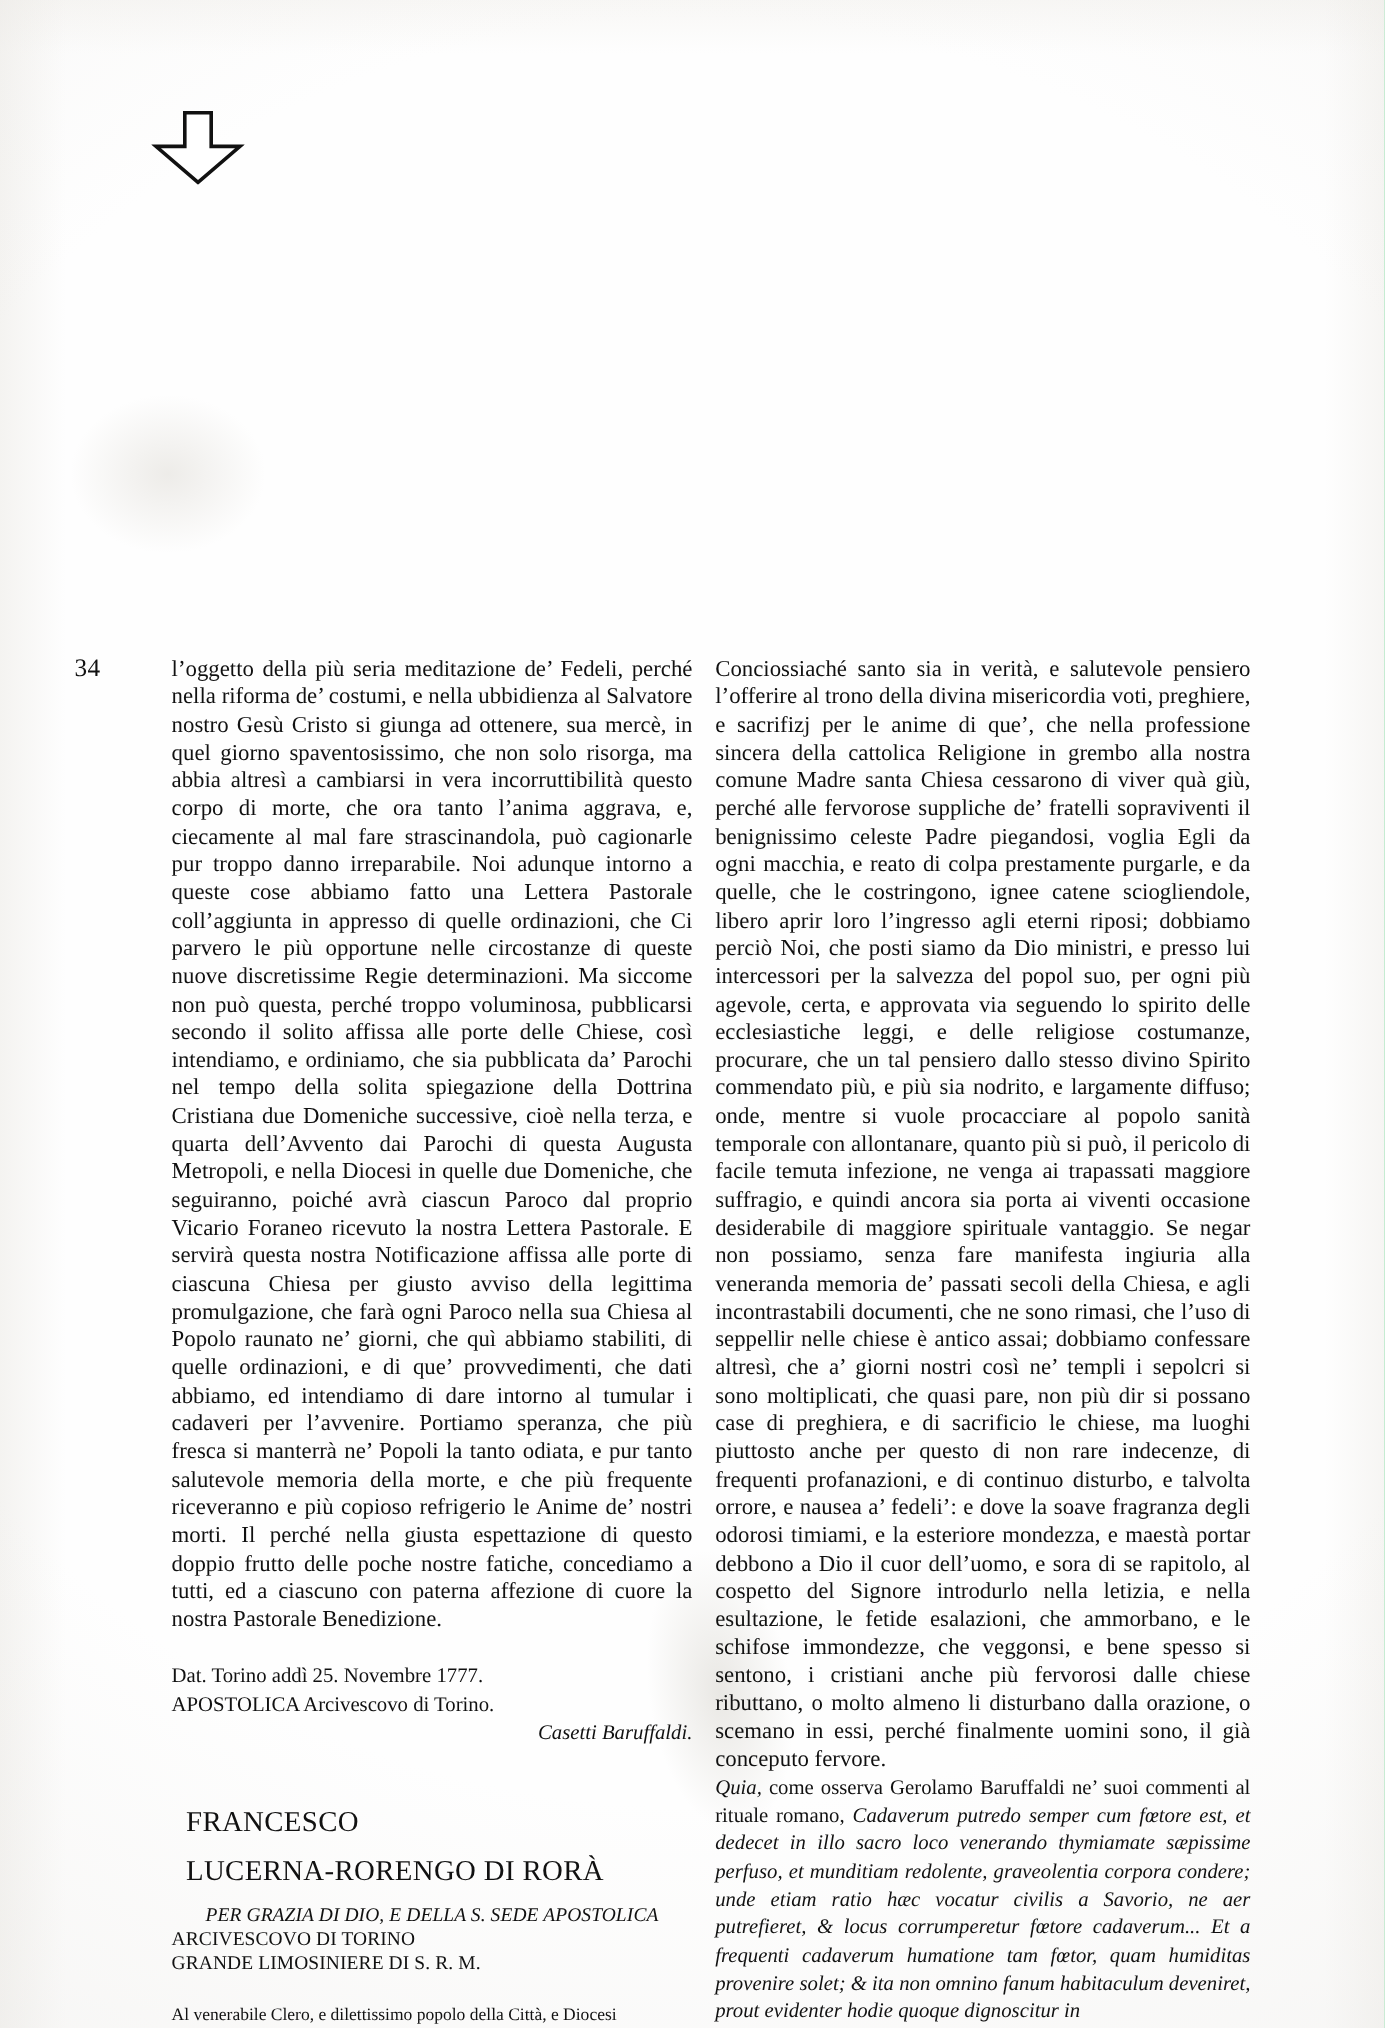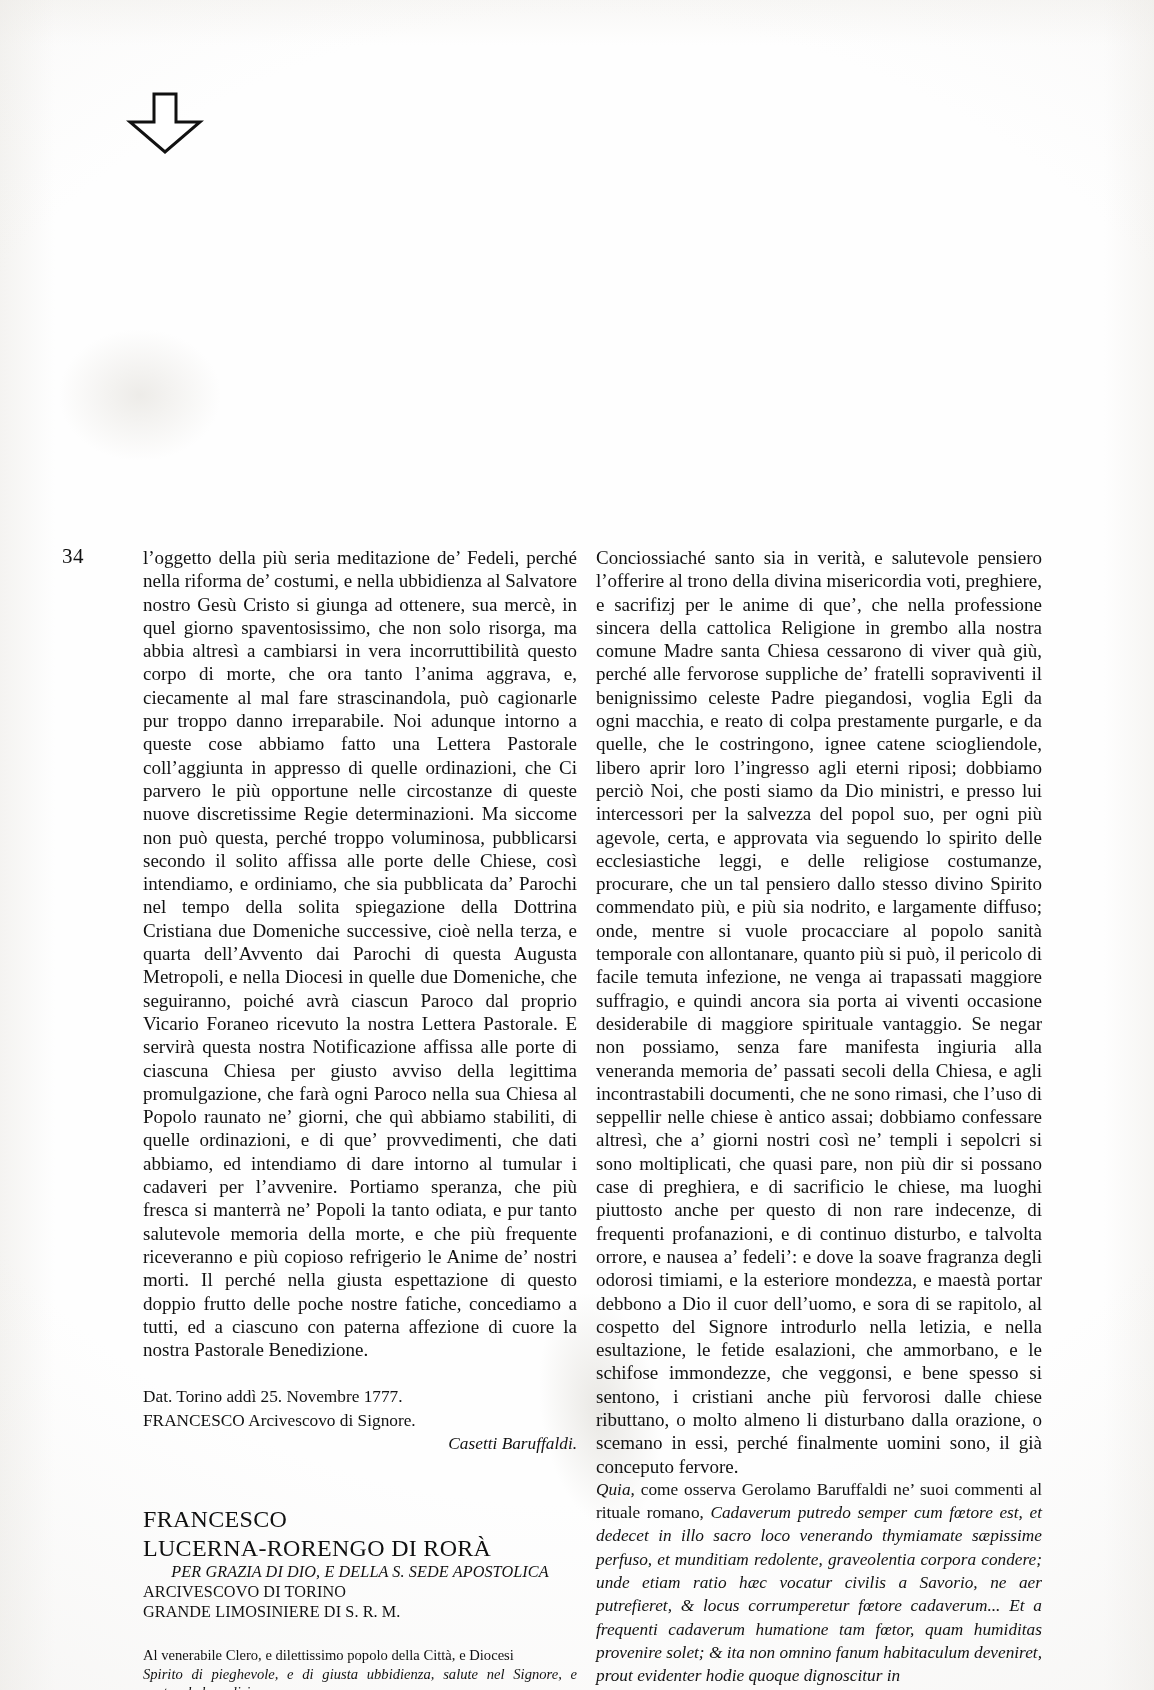--- a/index.html
+++ b/index.html
@@ -106,21 +106,21 @@
     margin: 0;
     font-size: 17.3px;
     line-height: 23.3px;
     text-align: right;
     font-style: italic;
   }
 
   
   #title-block { margin-top: 50px; }
   .title-name {
-    margin: 0;
+    margin: 12px;
     font-size: 24px;
     line-height: 28.5px;
     letter-spacing: 0.3px;
     text-align: left;
   }
   .title-sub-italic {
     margin: 0;
     font-size: 16.2px;
     line-height: 20px;
     font-style: italic;
@@ -174,21 +174,21 @@
     <div id="folio">34</div>
 
     <div id="col-left" class="column">
 
       <p class="body-par">l’oggetto della più seria meditazione de’ Fedeli, perché nella riforma de’ costumi, e nella ubbidienza al Salvatore nostro Gesù Cristo si giunga ad ottenere, sua mercè, in quel giorno spaventosissimo, che non solo risorga, ma abbia altresì a cambiarsi in vera incorruttibilità questo corpo di morte, che ora tanto l’anima aggrava, e, ciecamente al mal fare strascinandola, può cagionarle pur troppo danno irreparabile. Noi adunque intorno a queste cose abbiamo fatto una Lettera Pastorale coll’aggiunta in appresso di quelle ordinazioni, che Ci parvero le più opportune nelle circostanze di queste nuove discretissime Regie determinazioni. Ma siccome non può questa, perché troppo voluminosa, pubblicarsi secondo il solito affissa alle porte delle Chiese, così intendiamo, e ordiniamo, che sia pubblicata da’ Parochi nel tempo della solita spiegazione della Dottrina Cristiana due Domeniche successive, cioè nella terza, e quarta dell’Avvento dai Parochi di questa Augusta Metropoli, e nella Diocesi in quelle due Domeniche, che seguiranno, poiché avrà ciascun Paroco dal proprio Vicario Foraneo ricevuto la nostra Lettera Pastorale. E servirà questa nostra Notificazione affissa alle porte di ciascuna Chiesa per giusto avviso della legittima promulgazione, che farà ogni Paroco nella sua Chiesa al Popolo raunato ne’ giorni, che quì abbiamo stabiliti, di quelle ordinazioni, e di que’ provvedimenti, che dati abbiamo, ed intendiamo di dare intorno al tumular i cadaveri per l’avvenire. Portiamo speranza, che più fresca si manterrà ne’ Popoli la tanto odiata, e pur tanto salutevole memoria della morte, e che più frequente riceveranno e più copioso refrigerio le Anime de’ nostri morti. Il perché nella giusta espettazione di questo doppio frutto delle poche nostre fatiche, concediamo a tutti, ed a ciascuno con paterna affezione di cuore la nostra Pastorale Benedizione.</p>
 
       <div class="gap-medium"></div>
 
       <p class="sig-line">Dat. Torino addì 25. Novembre 1777.</p>
 
-      <p class="sig-line">FRANCESCO Arcivescovo di Signore.</p>
+      <p class="sig-line">APOSTOLICA Arcivescovo di Torino.</p>
 
       <p class="sig-right">Casetti Baruffaldi.</p>
 
       <div id="title-block">
         <p class="title-name">FRANCESCO</p>
         <p class="title-name">LUCERNA-RORENGO DI RORÀ</p>
         <p class="title-sub-italic">PER GRAZIA DI DIO, E DELLA S. SEDE APOSTOLICA</p>
         <p class="title-sub">ARCIVESCOVO DI TORINO</p>
         <p class="title-sub">GRANDE LIMOSINIERE DI S. R. M.</p>
       </div>

